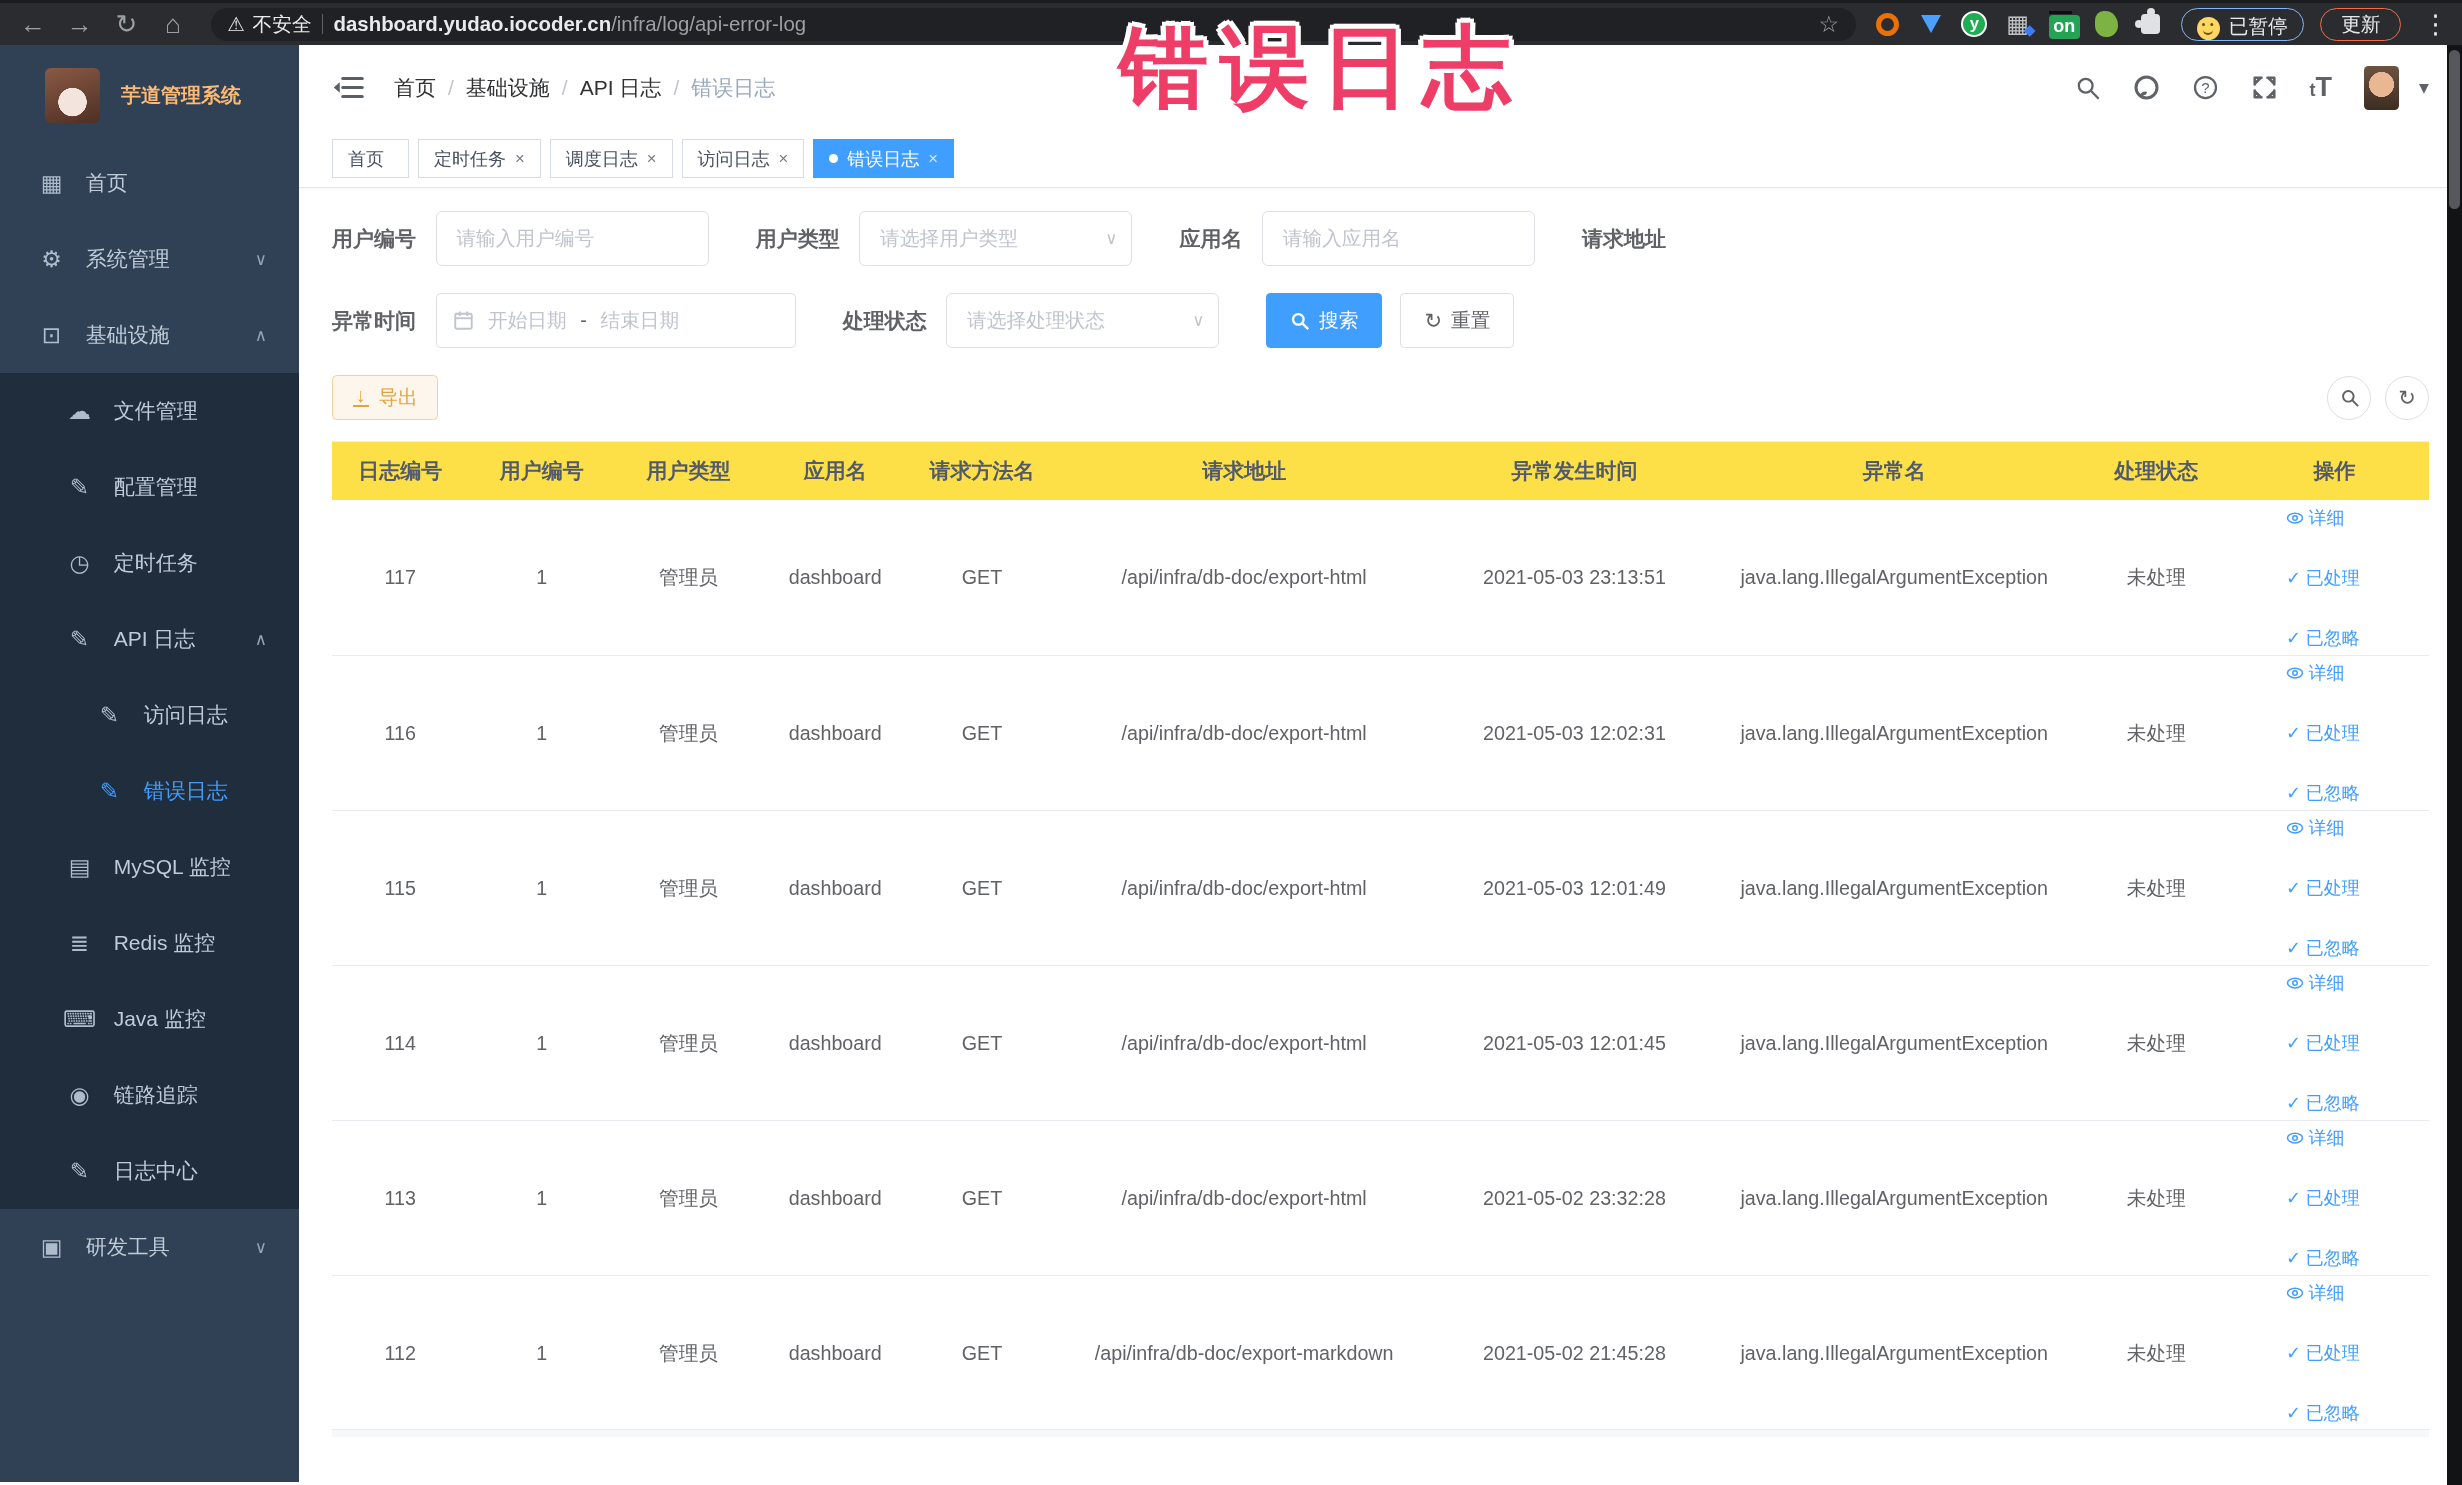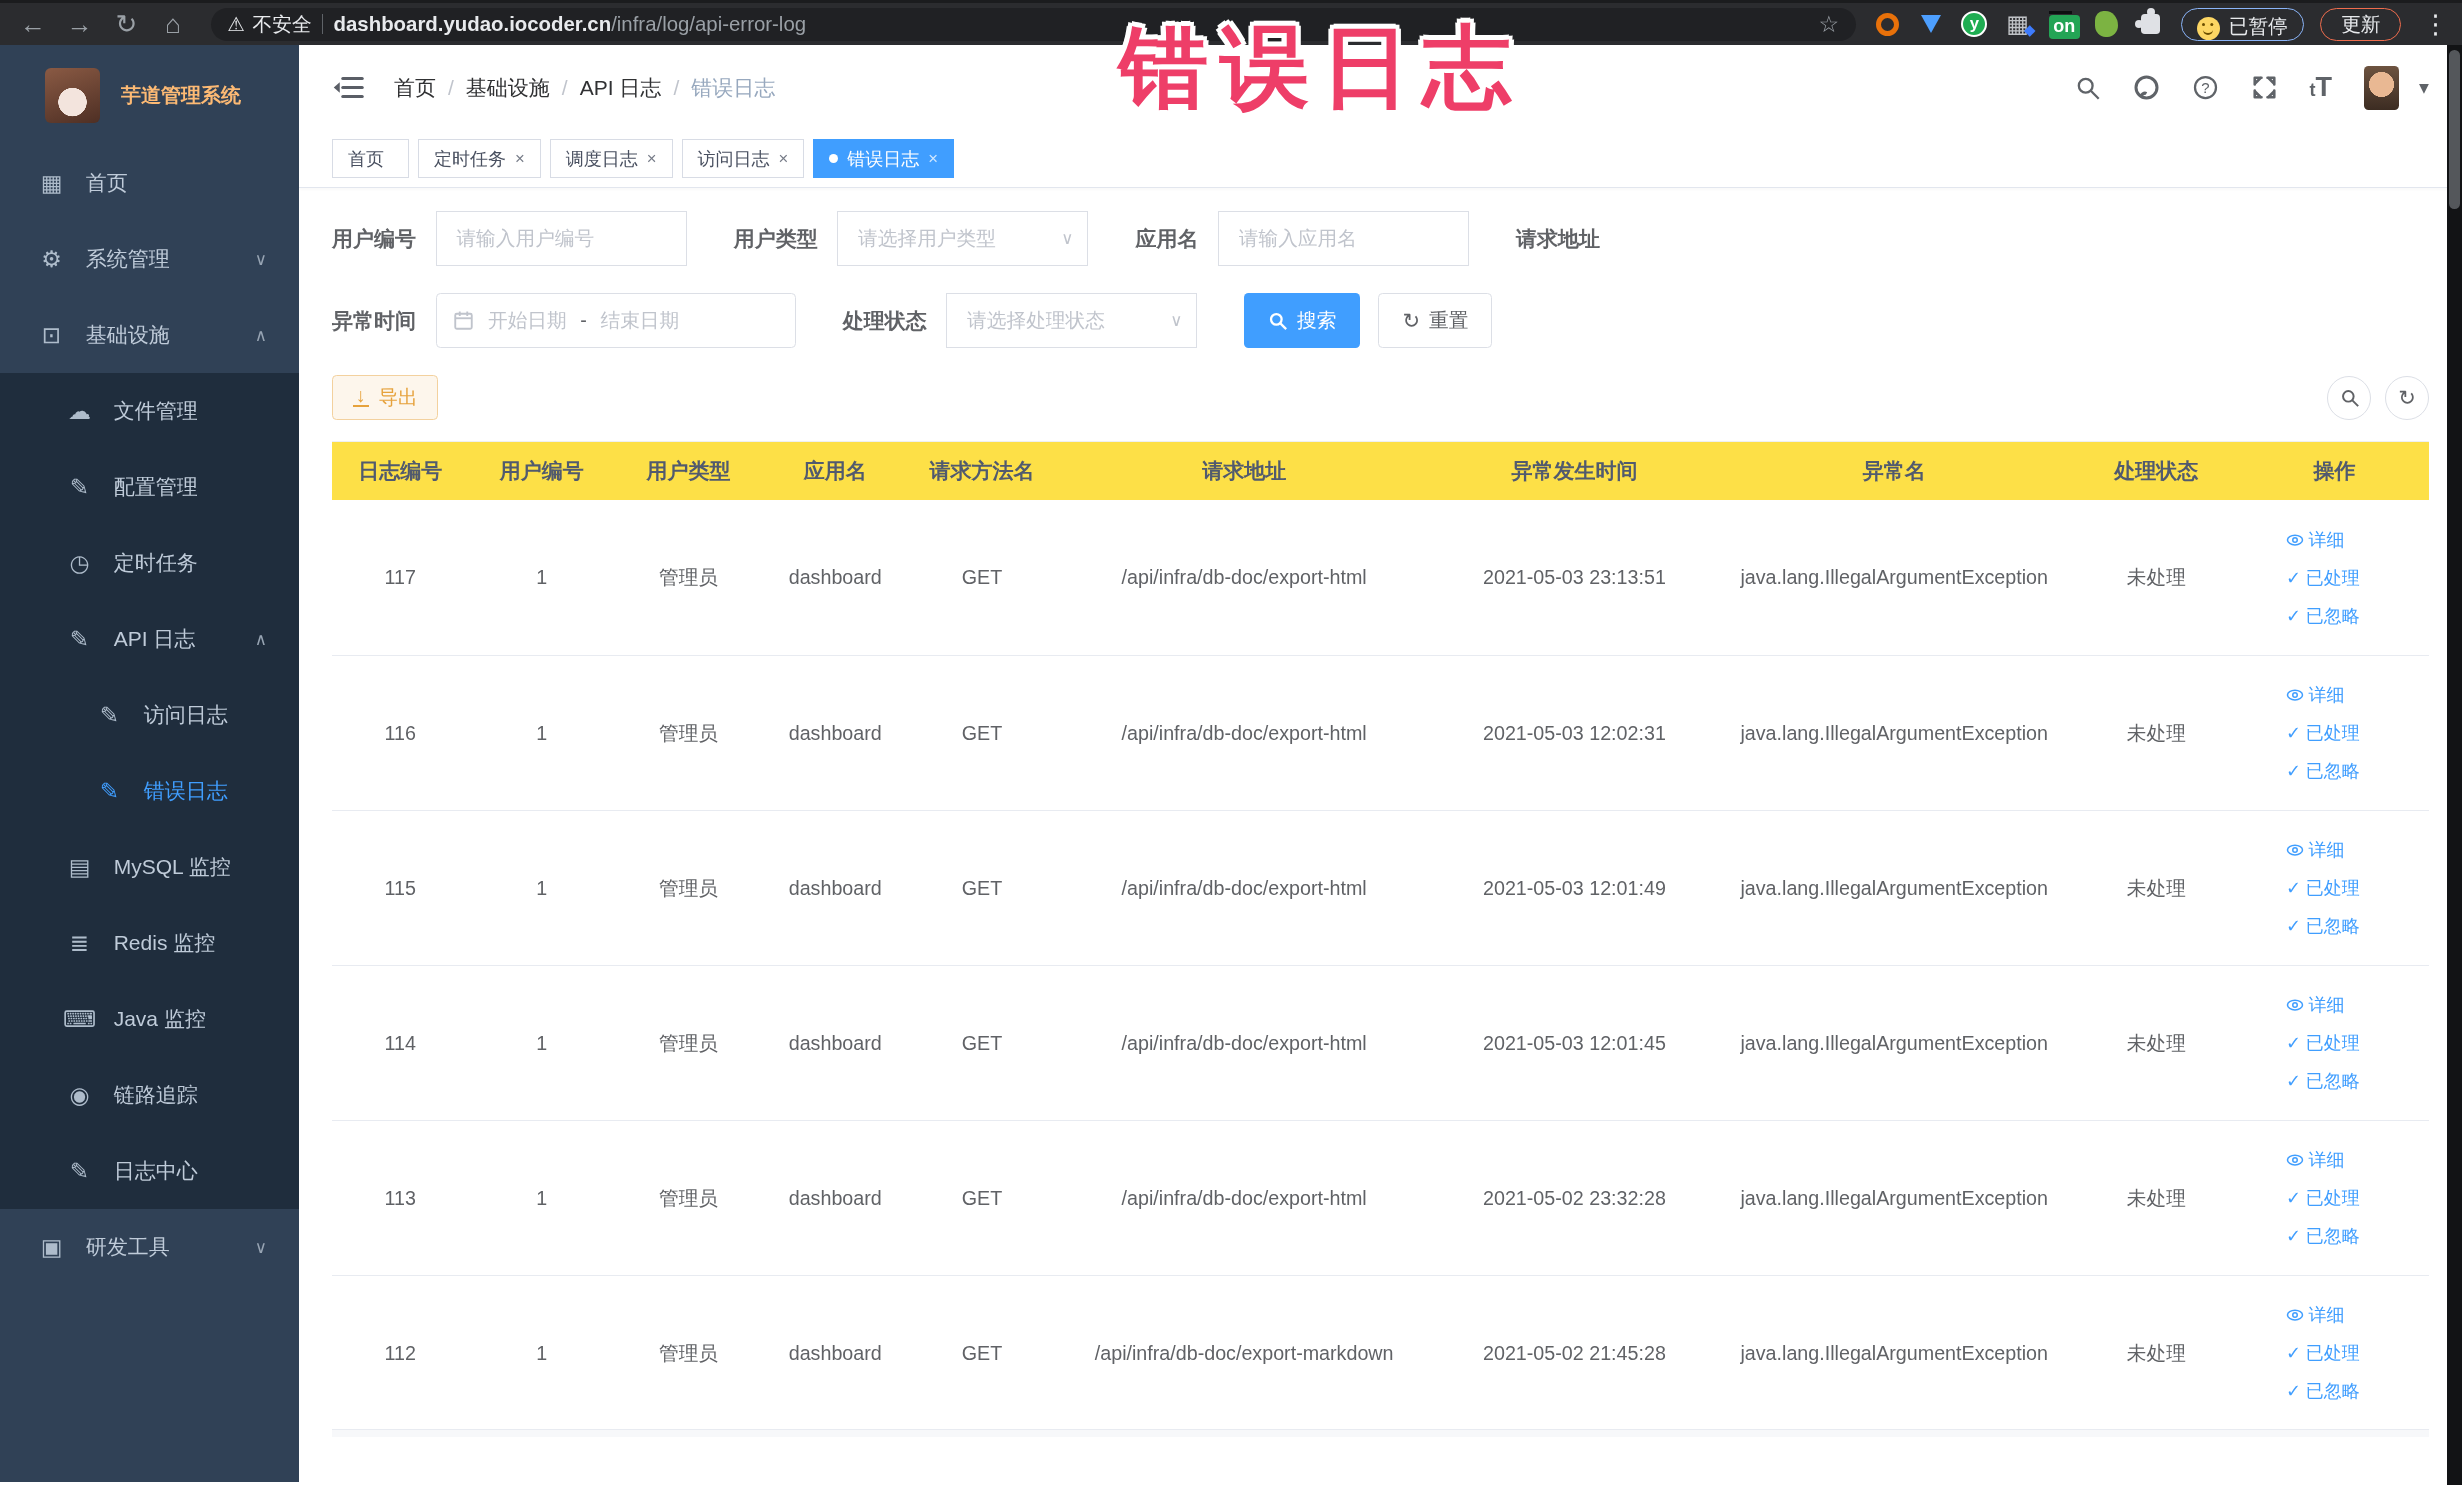--- a/index.html
+++ b/index.html
@@ -90,21 +90,21 @@
   .tab.active { background:#409eff; border-color:#409eff; color:#fff; }
   .tab.active .dot { display:inline-block; }
   .tab .tab-close { font-size:16.7px; opacity:.75; }
 
   
   .content { padding:23px 33px 0; }
   .frow { display:flex; align-items:center; margin-bottom:27px; }
   .fgroup { display:flex; align-items:center; margin-right:47px; }
   .flabel { font-size:21px; color:#606266; font-weight:700; margin-right:19.7px; white-space:nowrap; }
   .finput { position:relative; display:flex; align-items:center; }
-  .finput input { width:251px; height:55px; border:0.8px solid #dcdfe6; border-radius:0;
+  .finput input { width:273px; height:55px; border:0.8px solid #dcdfe6; border-radius:6px;
     font-size:19.7px; padding:0 19.7px; color:#606266; outline:none;
     font-family:"Liberation Sans", sans-serif; }
   .finput input::placeholder { color:#c0c4cc; }
   .finput .chev { position:absolute; right:15px; color:#c0c4cc; font-size:16.7px; pointer-events:none; }
   .daterange { width:360px; height:55px; border:0.8px solid #dcdfe6; border-radius:4.5px;
     display:flex; align-items:center; padding:0 16.7px; gap:13.6px; font-size:19.7px; color:#c0c4cc; }
   .daterange .dsep { color:#606266; }
   .btn { height:55px; border-radius:4.5px; font-size:19.7px; display:inline-flex; align-items:center;
     gap:9px; padding:0 23px; cursor:pointer; border:0.8px solid transparent; }
   .btn-primary { background:#409eff; color:#fff; }
@@ -122,21 +122,21 @@
   
   .table { width:100%; }
   .thead { display:flex; align-items:center; height:59px; background:#fde047;
     border-top:1.5px solid #eef0f3; }
   .th { font-size:21px; font-weight:700; color:#515a6e; text-align:center; }
   .trow { display:flex; align-items:center; height:155px; border-top:0.8px solid #e8ebf1; }
   .trow:first-of-type { border-top:none; }
   .td { font-size:19.7px; color:#606266; text-align:center; word-break:break-all; padding:0 6px; }
   .c0{width:6.5%}.c1{width:7%}.c2{width:7%}.c3{width:7%}.c4{width:7%}.c5{width:18%}
   .c6{width:13.5%}.c7{width:17%}.c8{width:8%}.c9{width:9%}
-  .ops { display:flex; flex-direction:column; gap:14px; align-items:flex-start; width:97px; margin:0 auto; }
+  .ops { display:flex; flex-direction:column; gap:36px; align-items:flex-start; width:97px; margin:0 auto; }
   .op-link { color:#409eff; font-size:18px; display:inline-flex; align-items:center; gap:4.5px; cursor:pointer; white-space:nowrap; }
   .op-check { font-size:18px; }
   .tbl-end { border-top:0.8px solid #e8ebf1; height:7.6px; background:#f7f8fa; margin-top:-0.8px; }
 
   
   .annotation { position:absolute; left:1119px; top:7.6px; z-index:50;
     font-size:89px; font-weight:800; letter-spacing:12px; color:#ee3e68;
     text-shadow:-3.8px -3.8px 0 #fff, 3.8px -3.8px 0 #fff, -3.8px 3.8px 0 #fff, 3.8px 3.8px 0 #fff,
       -5.3px 0 0 #fff, 5.3px 0 0 #fff, 0 -5.3px 0 #fff, 0 5.3px 0 #fff; pointer-events:none; }
   .v-scroll { position:absolute; right:0; top:45px; bottom:0; width:15px; background:#121315; z-index:40; }

